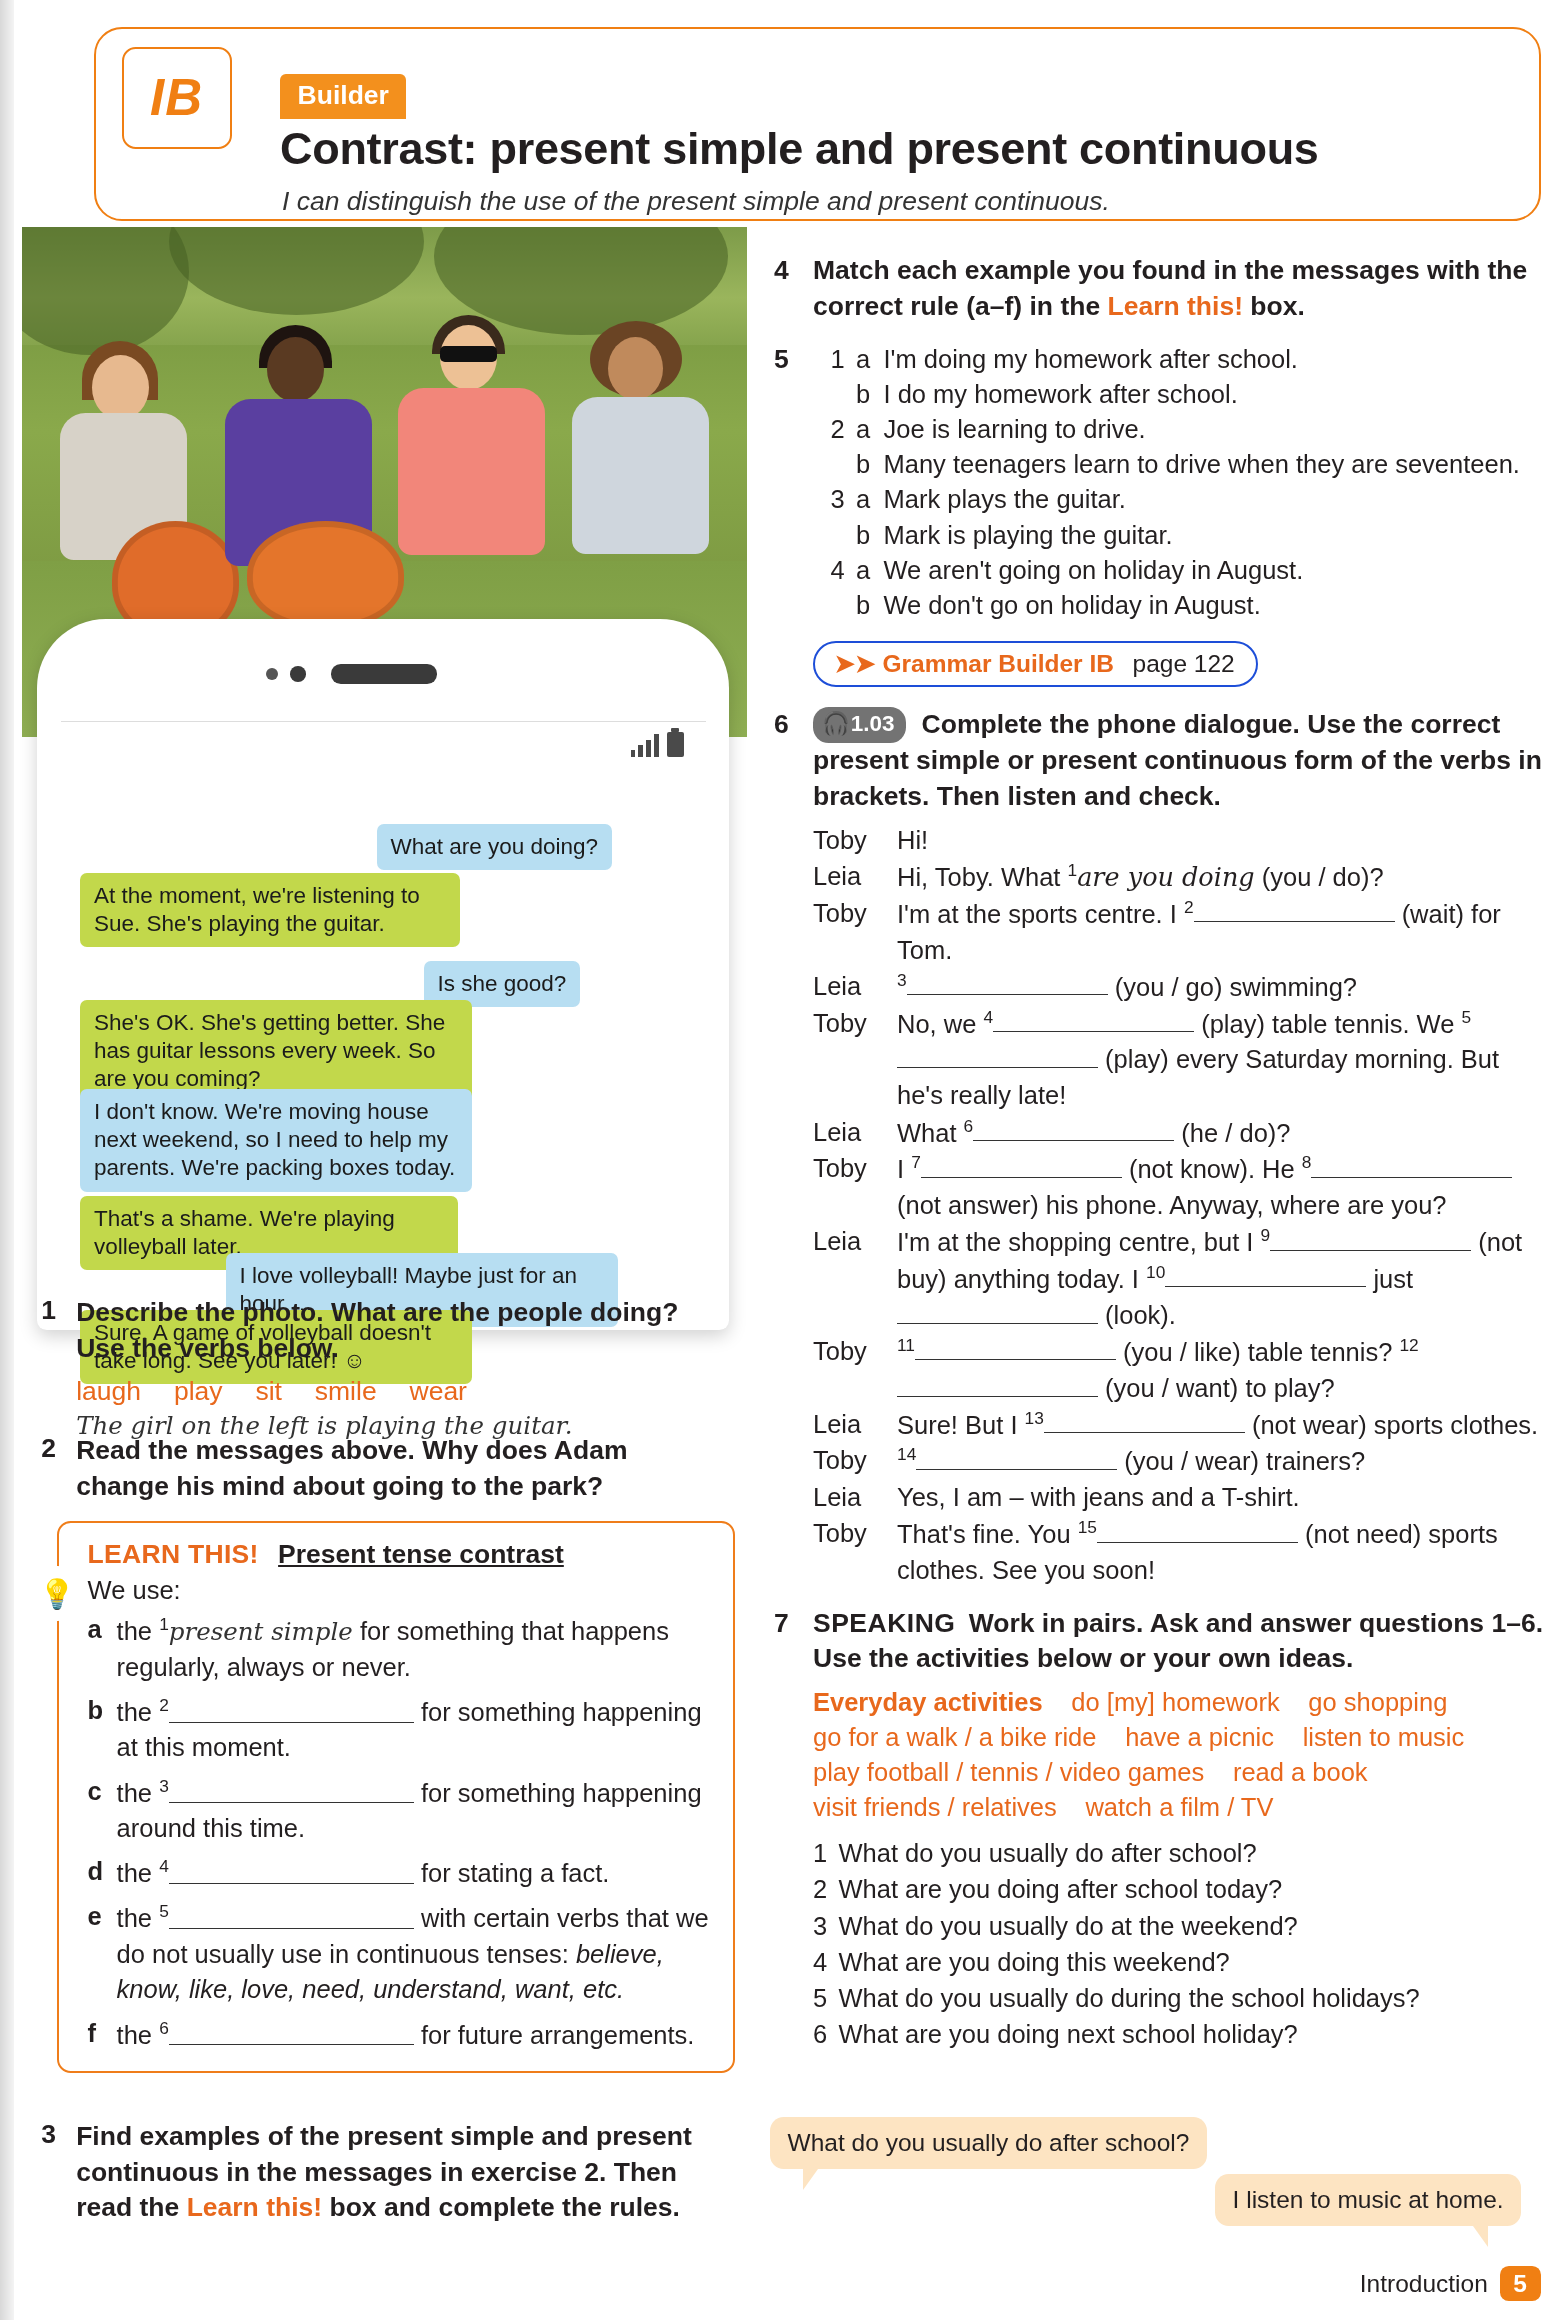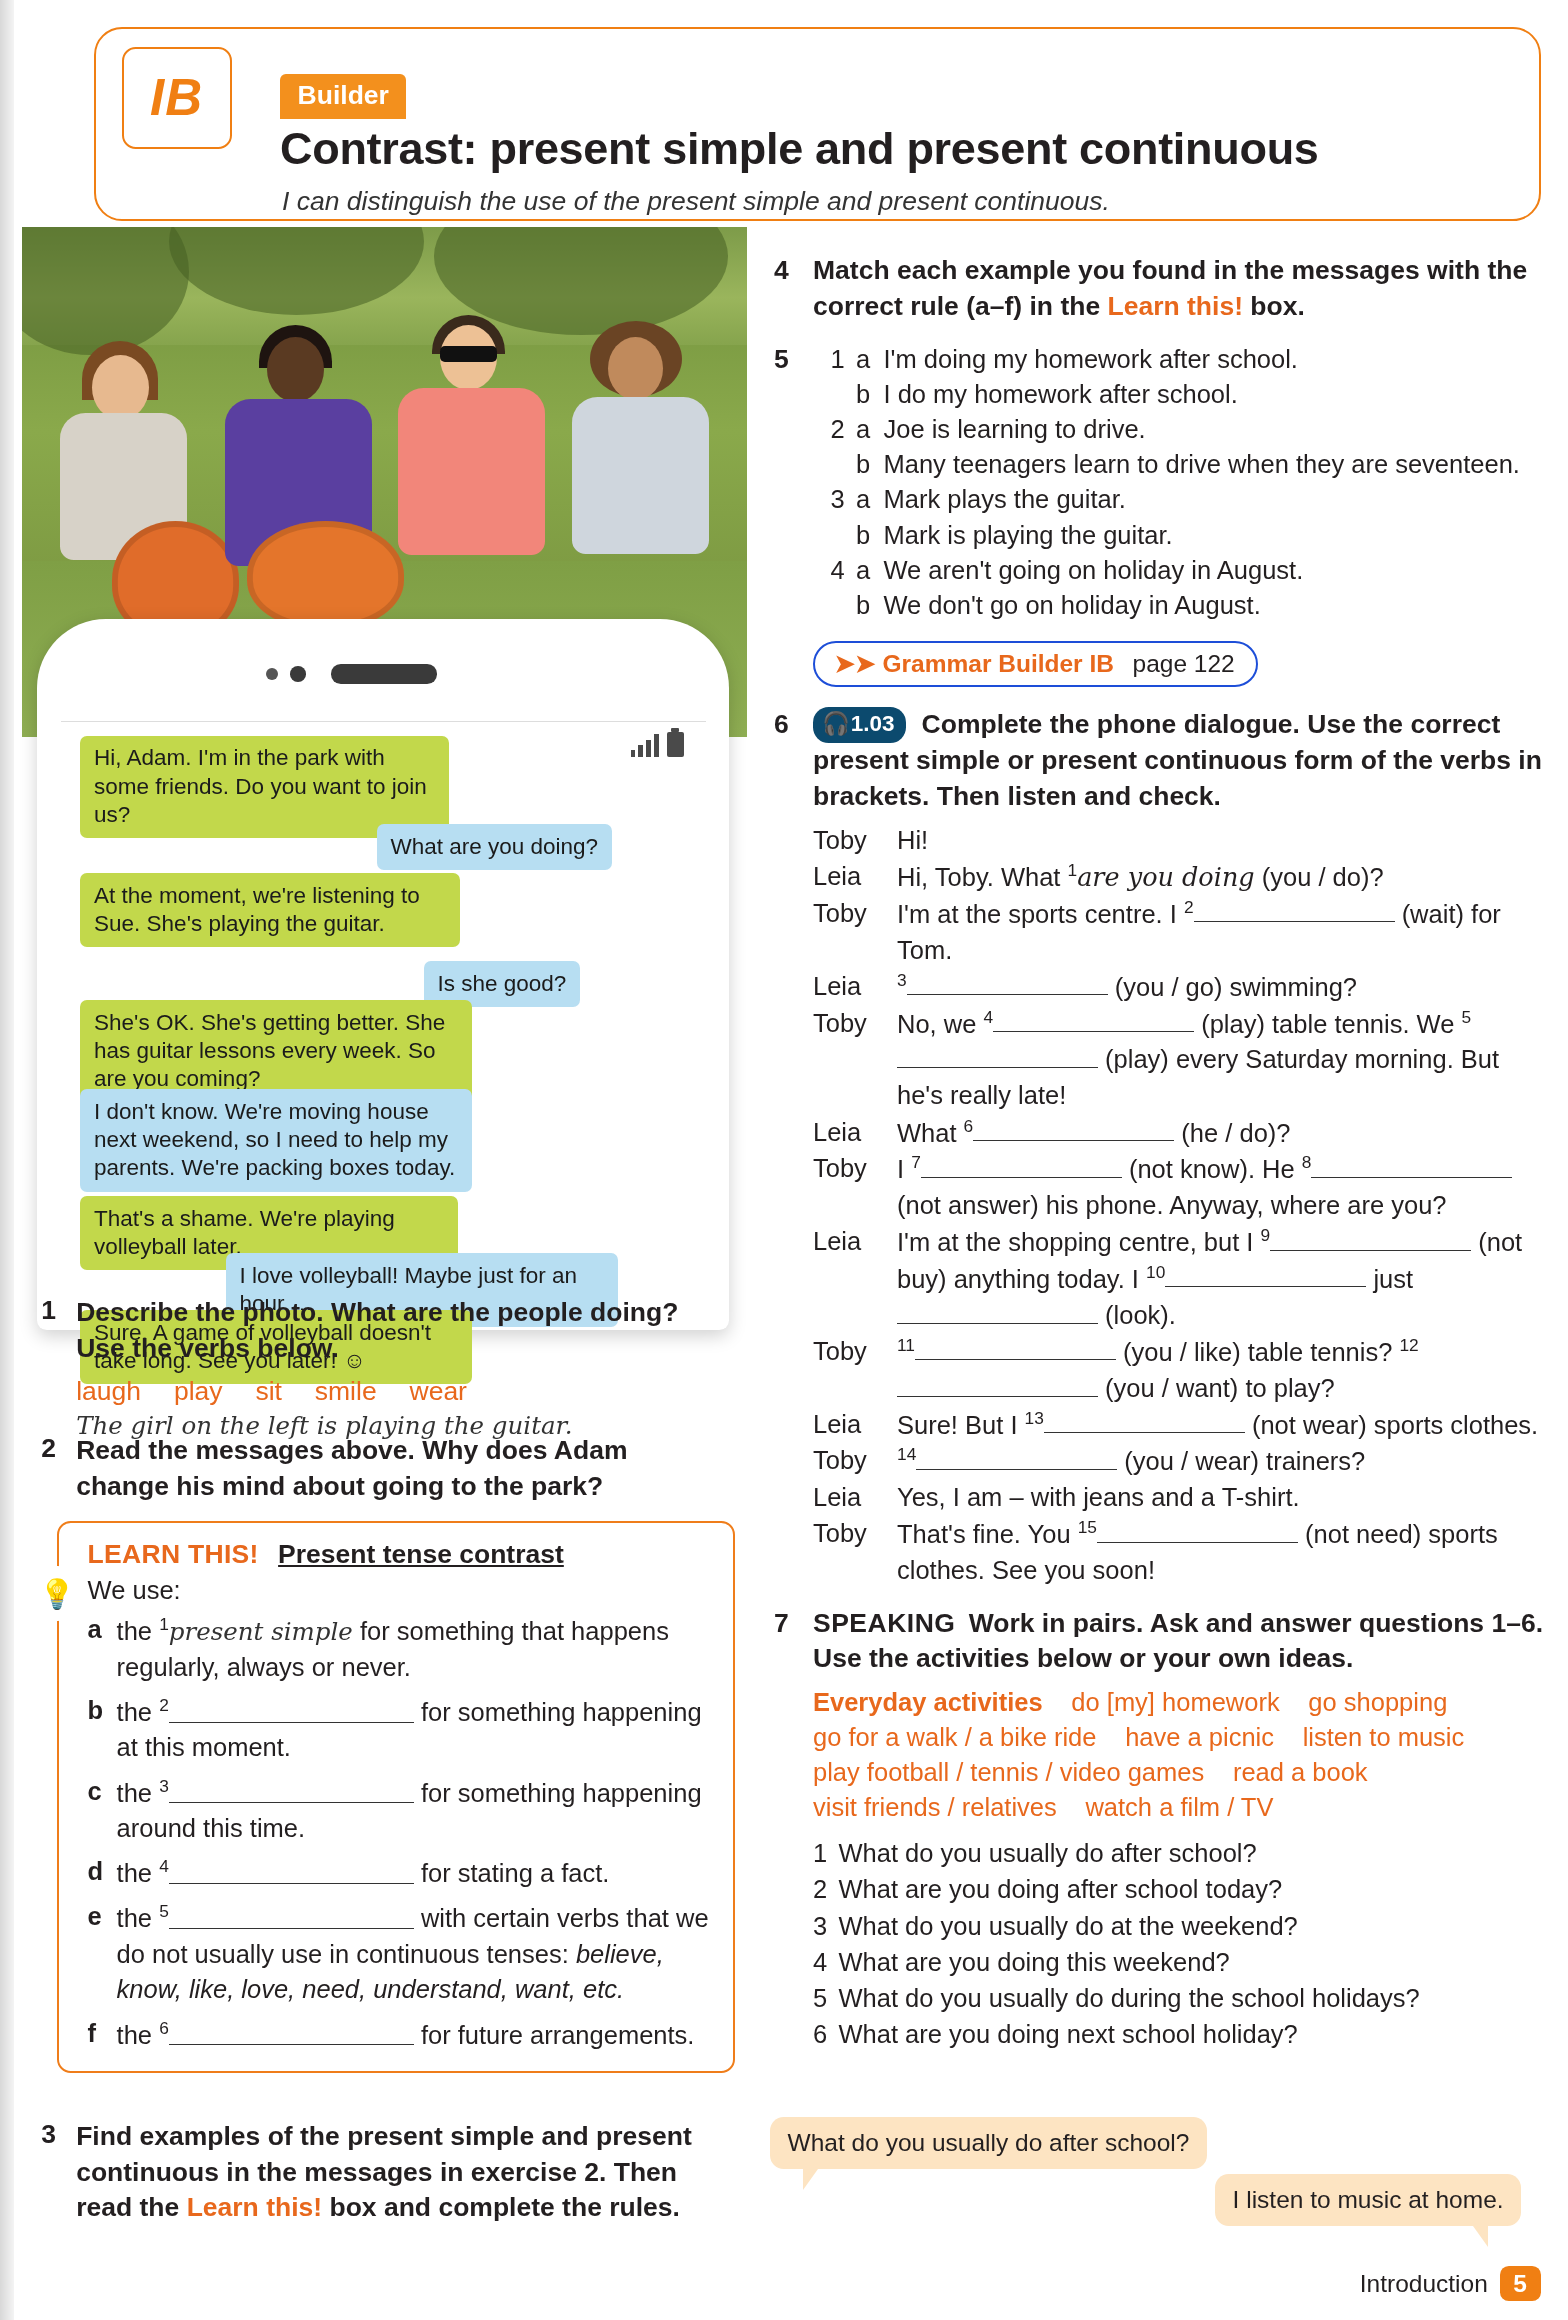--- a/index.html
+++ b/index.html
@@ -185,21 +185,21 @@
   .sub-row { display:flex; line-height:1.38; font-size:25.5px; }
   .sub-n { width:25.5px; flex:0 0 25.5px; }
   .sub-l { width:27.4px; flex:0 0 27.4px; }
   .builder {
     display:inline-block; border:2px solid #1d4ed8; border-radius:25.5px;
     padding:5.9px 21.6px 7.8px 19.6px; color:#e8681c; font-weight:bold; font-size:24.5px;
     background:#fff;
   }
   .builder .pg { color:#231f20; font-weight:normal; margin-left:11.8px; }
   .audio-chip {
-    display:inline-block; background:#0c4a6e; color:#fff; font-weight:bold;
+    display:inline-block; background:#737373; color:#fff; font-weight:bold;
     border-radius:15.7px; padding:2px 11.8px 3.9px 9.8px; font-size:22.5px; vertical-align:2px;
   }
   .dlg { display:flex; font-size:25.5px; line-height:1.42; }
   .dlg .spk { width:84px; flex:0 0 84px; }
   .dlg .txt { flex:1; }
   .gap { display:inline-block; border-bottom:1.5px solid #333; min-width:172px; height:1.05em; }
   .gap.l { min-width:201px; }
   .hw { font-family:"DejaVu Serif", serif; font-style:italic; }
   .act-title { color:#e8681c; font-weight:bold; }
   .acts { color:#e8681c; font-size:25.5px; line-height:1.38; }
@@ -291,21 +291,20 @@
         <div class="status-icons">
           <div class="bars">
               <i></i>
               <i></i>
               <i></i>
               <i></i>
             </div>
           <div class="batt"></div>
         </div>
 
-        <div class="bubble green" style="left:19.6px; top:13.7px; width:369px;">Hi, Adam. I'm in the park with some friends. Do you want to join us?</div>
         <div class="bubble blue" style="left:316px; top:102px; width:auto;">What are you doing?</div>
         <div class="bubble green" style="left:19.6px; top:151px; width:380px;">At the moment, we're listening to Sue. She's playing the guitar.</div>
         <div class="bubble blue" style="left:363px; top:239px; width:auto;">Is she good?</div>
         <div class="bubble green" style="left:19.6px; top:278px; width:412px;">She's OK. She's getting better. She has guitar lessons every week. So are you coming?</div>
         <div class="bubble blue" style="left:19.6px; top:367px; width:431px;">I don't know. We're moving house next weekend, so I need to help my parents. We're packing boxes today.</div>
         <div class="bubble green" style="left:19.6px; top:474px; width:378px;">That's a shame. We're playing volleyball later.</div>
         <div class="bubble blue" style="left:165px; top:531px; width:auto;">I love volleyball! Maybe just for an hour …</div>
         <div class="bubble green" style="left:19.6px; top:588px; width:404px;">Sure. A game of volleyball doesn't take long. See you later! ☺</div>
       </div>
     </div>

